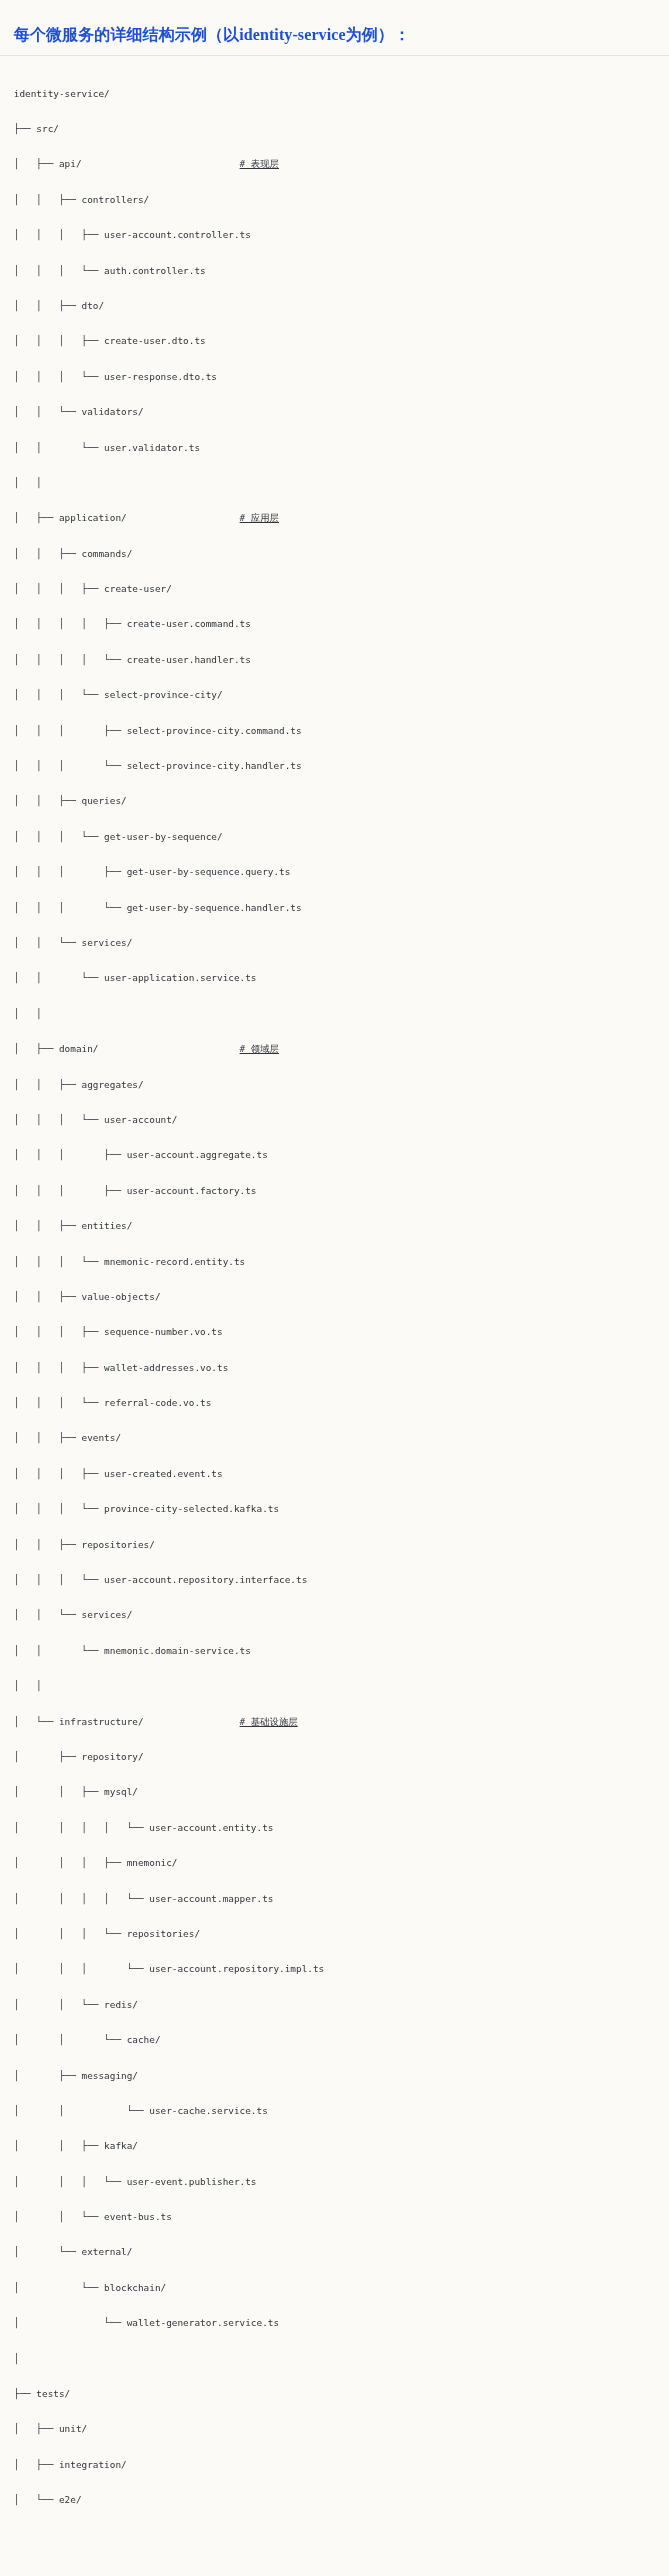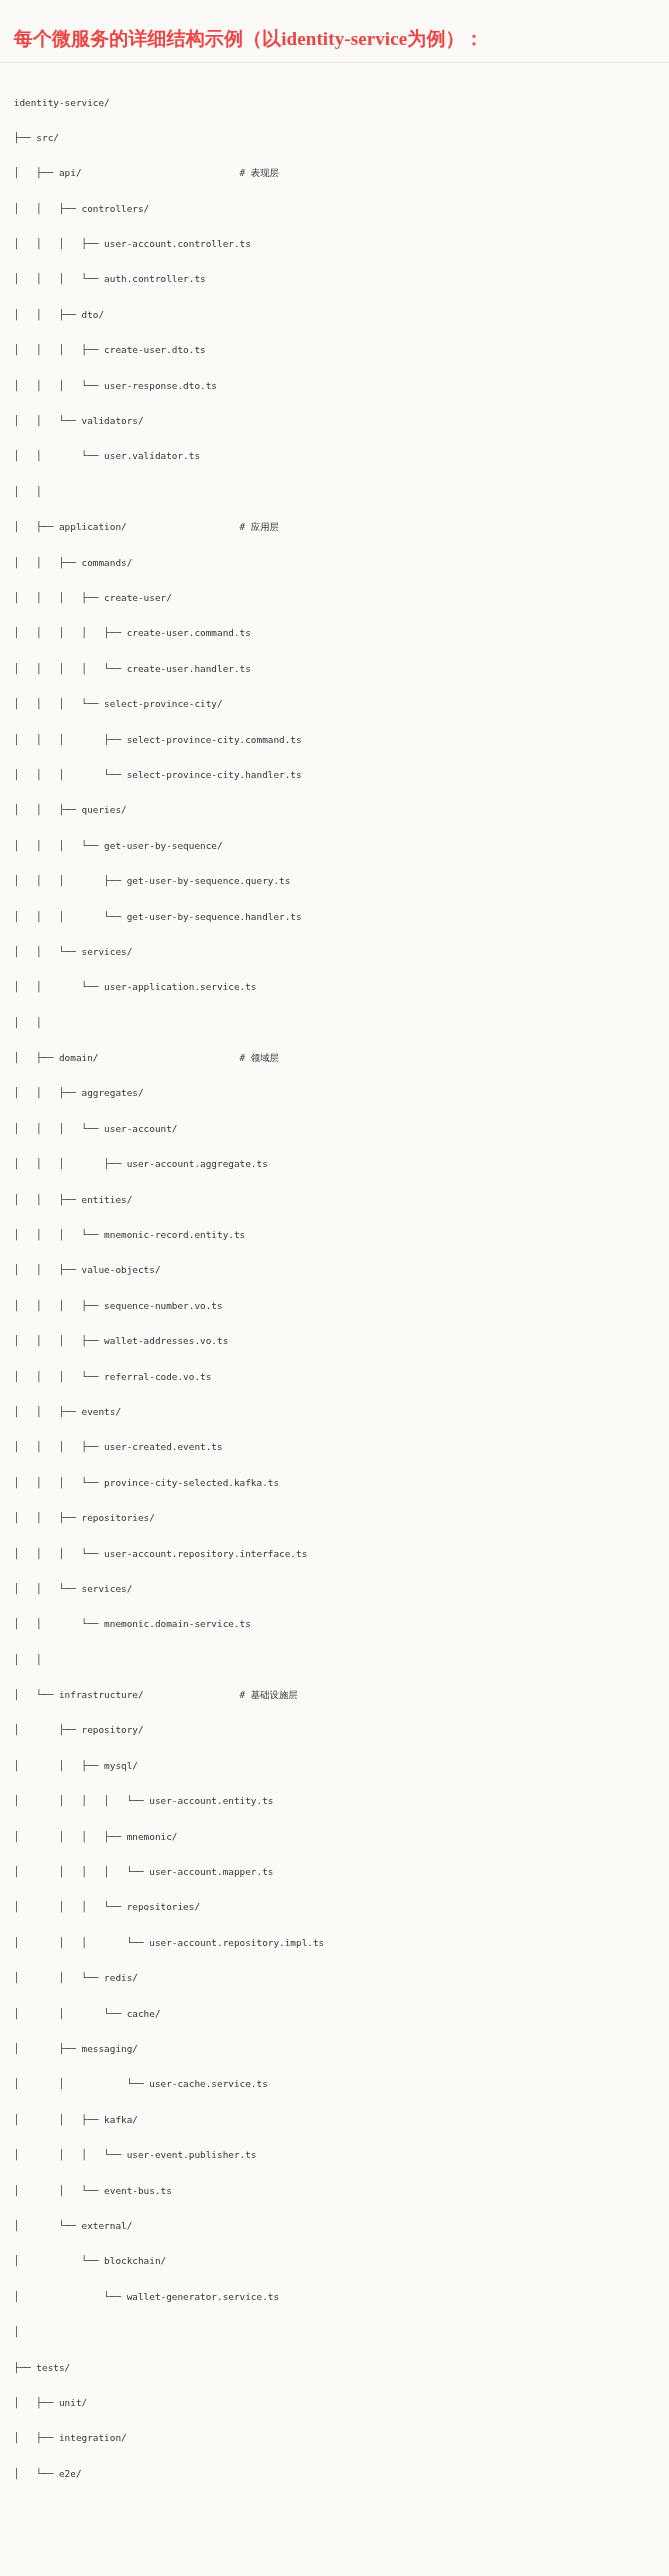--- a/index.html
+++ b/index.html
@@ -15,23 +15,23 @@
   }
   .page {
     width: 669px;
     box-sizing: border-box;
     background: #fbfaf7;
   }
   
   .doc-heading {
     font-family: "Liberation Serif", serif;
     font-weight: bold;
-    font-size: 19px;
+    font-size: 16px;
     line-height: 1.3;
-    color: #ef4444;
+    color: #1d4ed8;
     padding: 11.3px 13.8px 10px 13.8px;
     border-bottom: 0.6px solid #e7e4dd;
     letter-spacing: 0.1px;
   }
   
   .tree-block {
     font-family: "DejaVu Sans Mono", "Liberation Mono", monospace;
     font-size: 9.4px;
     line-height: 17.7px;
     color: #30343a;
@@ -41,20 +41,21 @@
     overflow: hidden;
   }
   .tree-line {
     white-space: pre;
     display: block;
     height: 17.7px;
   }
   .tree-line .cmt {
     color: #30343a;
     font-family: "DejaVu Sans Mono", "Liberation Mono", monospace;
+    text-decoration: underline;
   }
 </style>
 </head>
 <body>
 
 <div class="page">
 
   <h2 class="doc-heading">每个微服务的详细结构示例（以identity-service为例）：</h2>
 
   <pre class="tree-block"><code id="tree-code"><span class="tree-line">identity-service/</span>
@@ -81,20 +82,21 @@
 <span class="tree-line">│   │   │   └── get-user-by-sequence/</span>
 <span class="tree-line">│   │   │       ├── get-user-by-sequence.query.ts</span>
 <span class="tree-line">│   │   │       └── get-user-by-sequence.handler.ts</span>
 <span class="tree-line">│   │   └── services/</span>
 <span class="tree-line">│   │       └── user-application.service.ts</span>
 <span class="tree-line">│   │</span>
 <span class="tree-line">│   ├── domain/                         <span class="cmt"># 领域层</span></span>
 <span class="tree-line">│   │   ├── aggregates/</span>
 <span class="tree-line">│   │   │   └── user-account/</span>
 <span class="tree-line">│   │   │       ├── user-account.aggregate.ts</span>
+<span class="tree-line">│   │   │       ├── user-account.factory.ts</span>
 <span class="tree-line">│   │   ├── entities/</span>
 <span class="tree-line">│   │   │   └── mnemonic-record.entity.ts</span>
 <span class="tree-line">│   │   ├── value-objects/</span>
 <span class="tree-line">│   │   │   ├── sequence-number.vo.ts</span>
 <span class="tree-line">│   │   │   ├── wallet-addresses.vo.ts</span>
 <span class="tree-line">│   │   │   └── referral-code.vo.ts</span>
 <span class="tree-line">│   │   ├── events/</span>
 <span class="tree-line">│   │   │   ├── user-created.event.ts</span>
 <span class="tree-line">│   │   │   └── province-city-selected.kafka.ts</span>
 <span class="tree-line">│   │   ├── repositories/</span>

